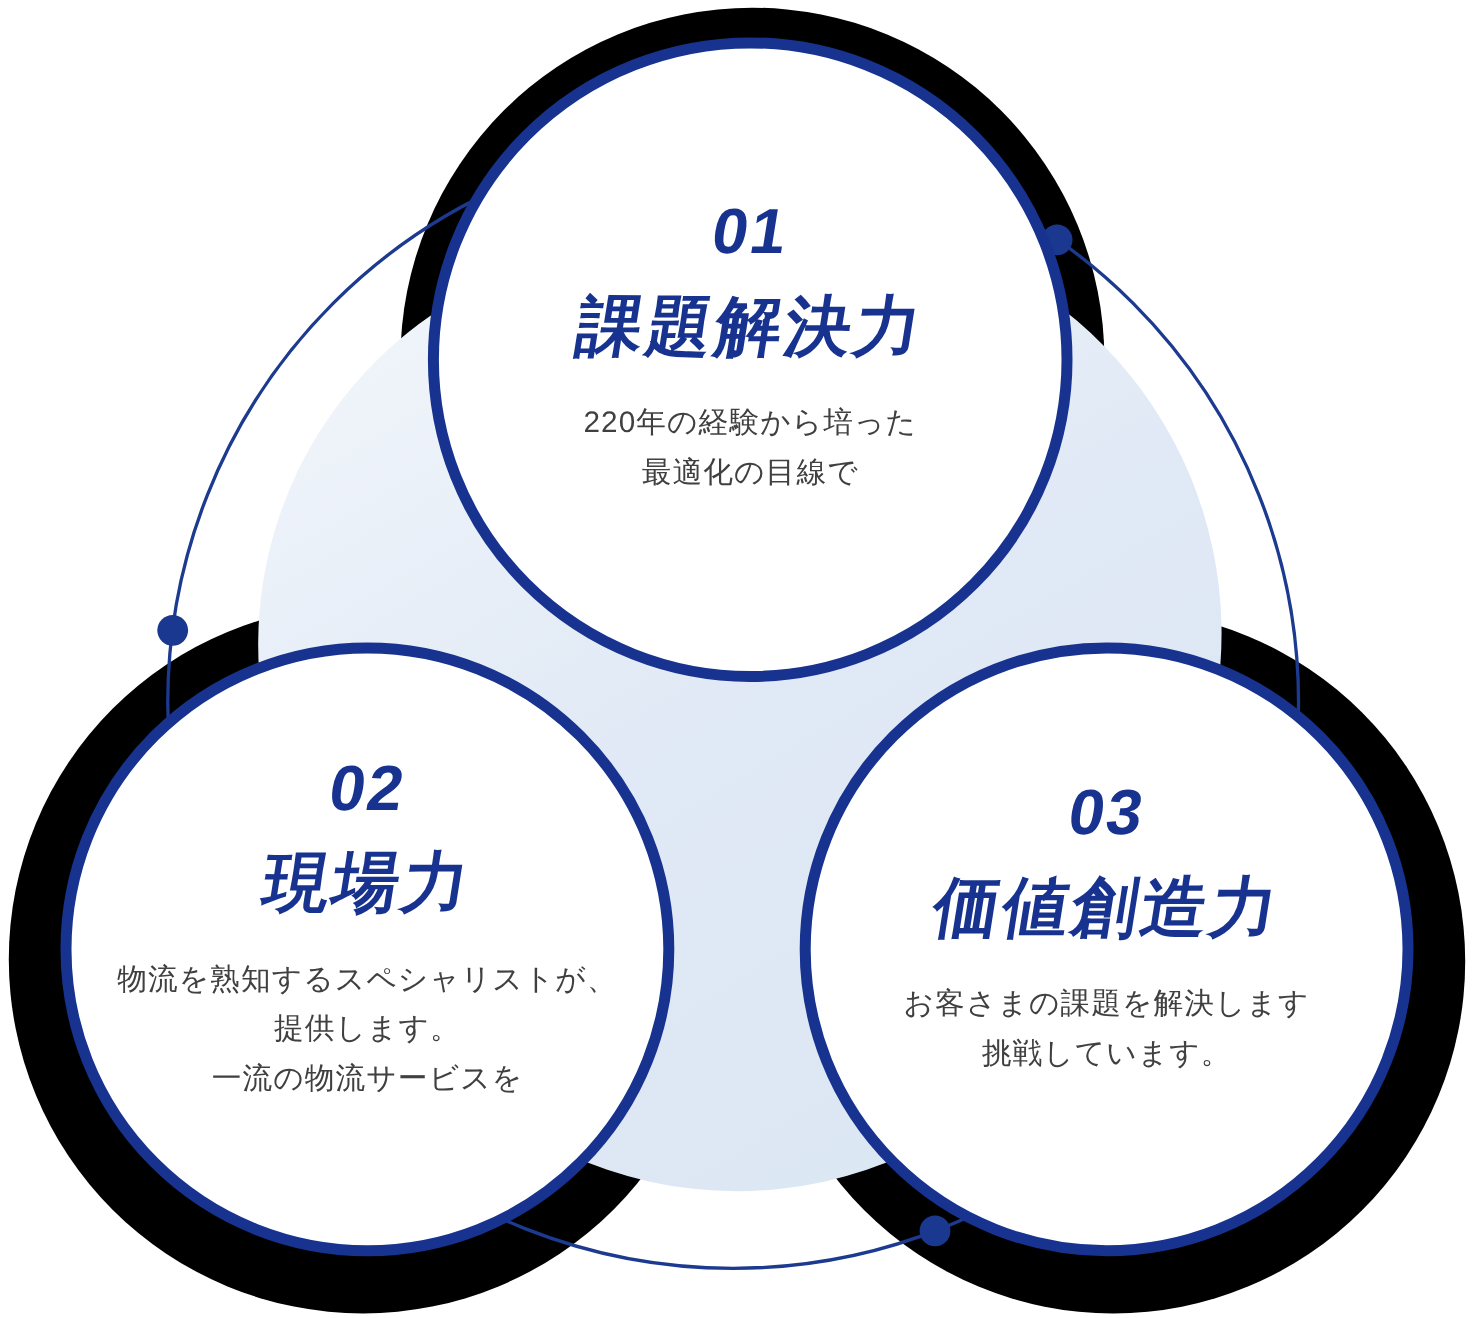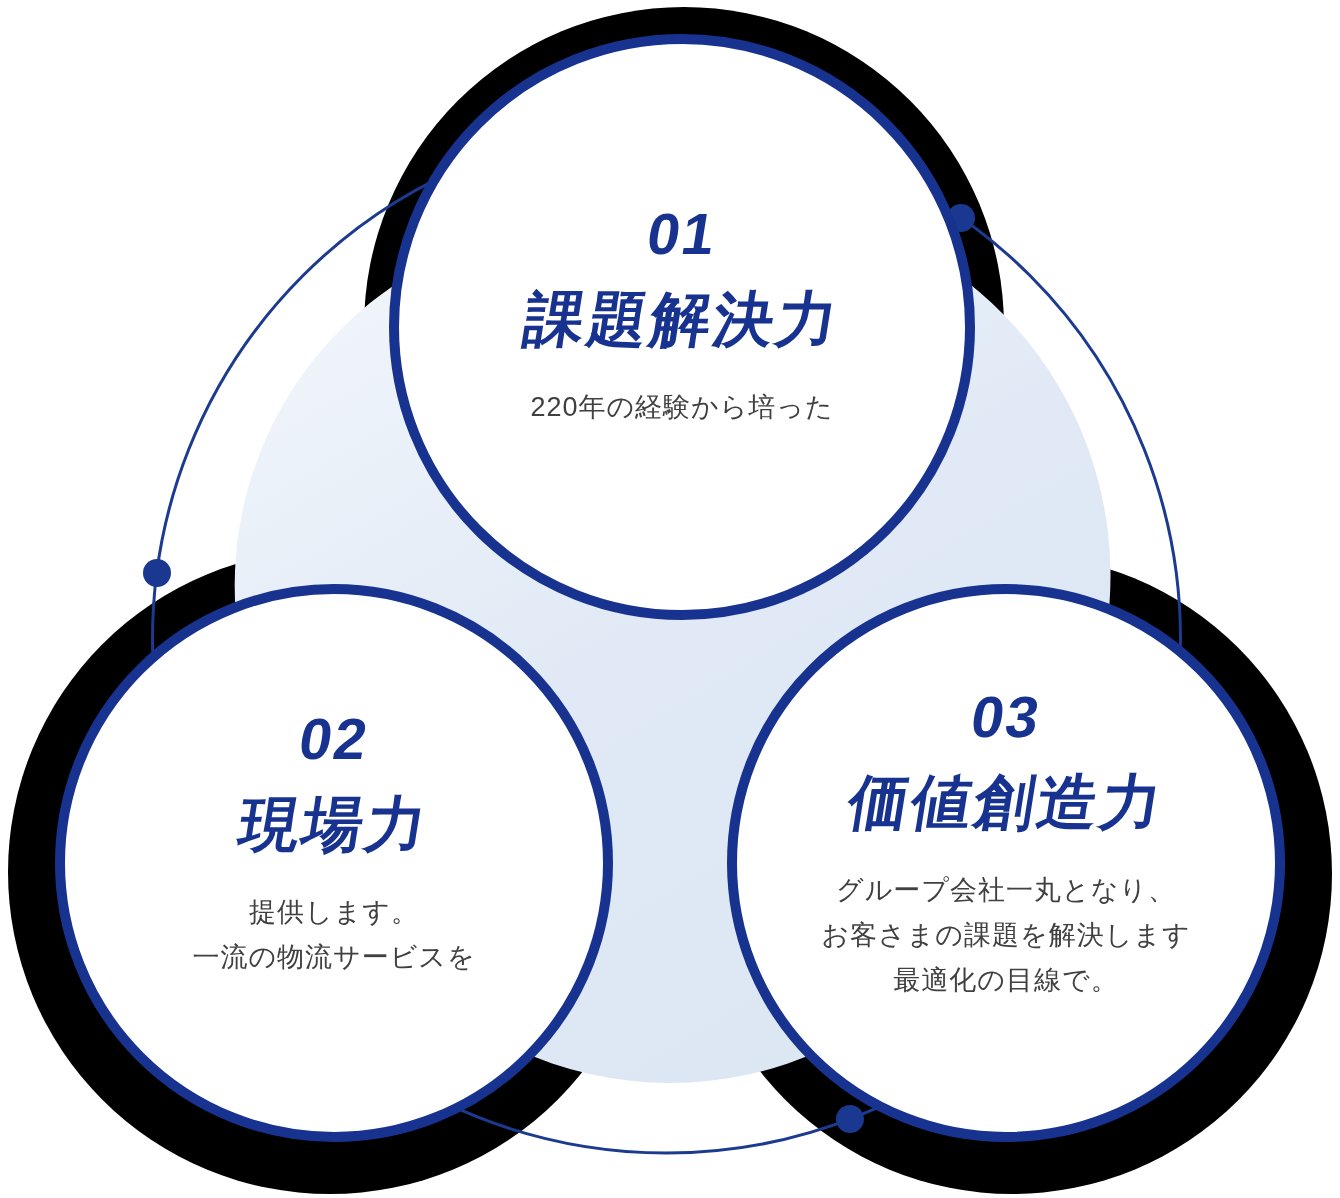--- a/index.html
+++ b/index.html
@@ -66,35 +66,36 @@
     <circle cx="682" cy="327" r="288" fill="#FFFFFF" stroke="#17338F" stroke-width="10"></circle>
     <circle cx="334" cy="863" r="274" fill="#FFFFFF" stroke="#17338F" stroke-width="10"></circle>
     <circle cx="1006" cy="863" r="274" fill="#FFFFFF" stroke="#17338F" stroke-width="10"></circle>
   </svg>
 
   <div class="circle-text ct-01">
     <div class="num">01</div>
     <div class="ttl">課題解決力</div>
     <div class="body-lines">
       <div class="body-line">220年の経験から培った</div>
+      <div class="body-line">最適化の目線で</div>
     </div>
   </div>
 
   <div class="circle-text ct-02">
     <div class="num">02</div>
     <div class="ttl">現場力</div>
     <div class="body-lines">
+      <div class="body-line">物流を熟知するスペシャリストが、</div>
       <div class="body-line">提供します。</div>
       <div class="body-line">一流の物流サービスを</div>
     </div>
   </div>
 
   <div class="circle-text ct-03">
     <div class="num">03</div>
     <div class="ttl">価値創造力</div>
     <div class="body-lines">
-      <div class="body-line">グループ会社一丸となり、</div>
       <div class="body-line">お客さまの課題を解決します</div>
-      <div class="body-line">最適化の目線で。</div>
+      <div class="body-line">挑戦しています。</div>
     </div>
   </div>
 
 </div>
 
 </body></html>

